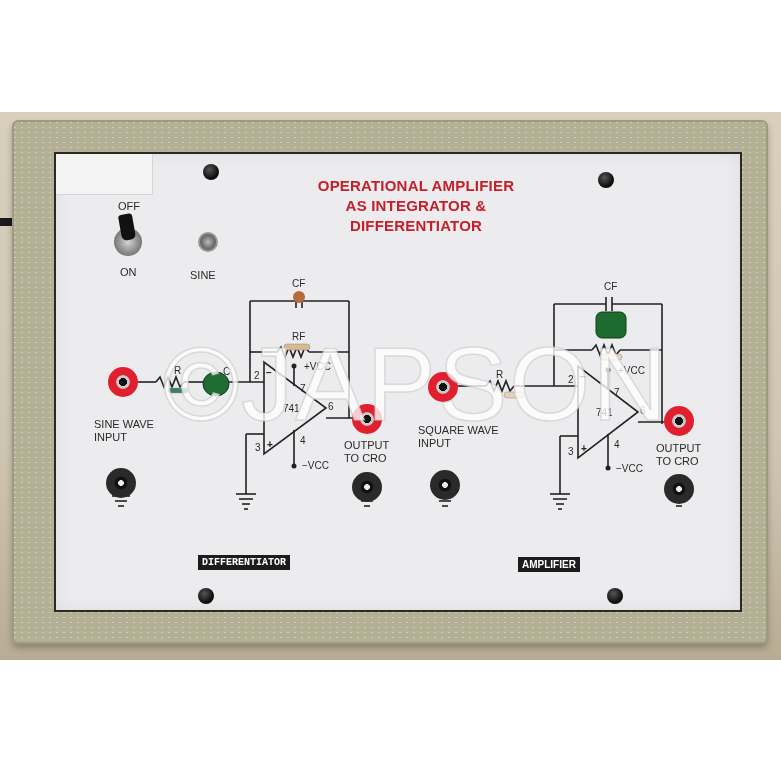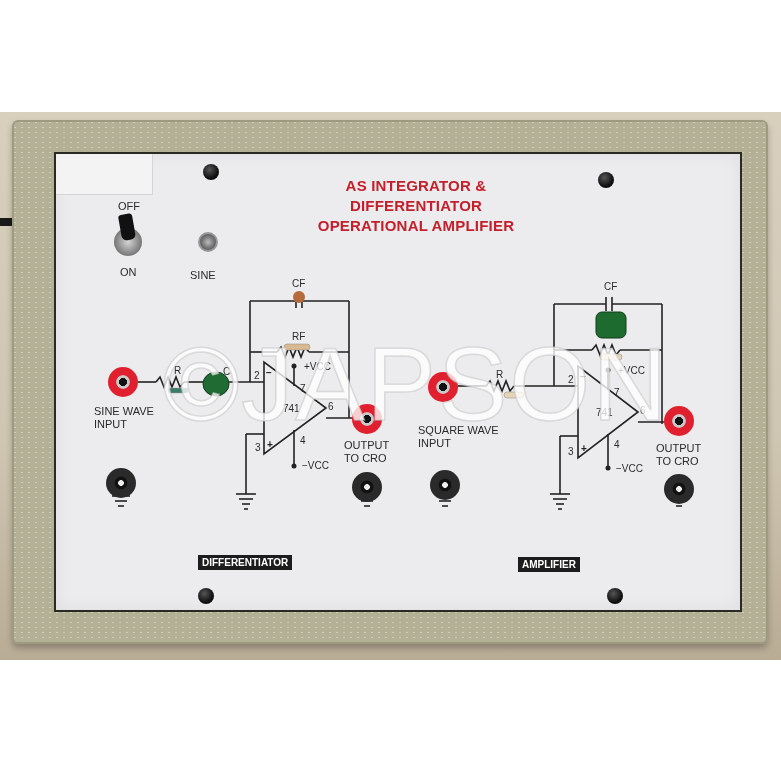--- a/index.html
+++ b/index.html
@@ -37,22 +37,22 @@
 
 <div class="panel">
   <div class="tape"></div>
 
   <div class="screw" style="left:147px; top:10px;"></div>
   <div class="screw" style="left:542px; top:18px;"></div>
   <div class="screw" style="left:142px; top:434px;"></div>
   <div class="screw" style="left:551px; top:434px;"></div>
 
   <div class="title">
+    <div>OPERATIONAL AMPLIFIER</div>
     <div>AS INTEGRATOR &amp; DIFFERENTIATOR</div>
-    <div>OPERATIONAL AMPLIFIER</div>
   </div>
 
   <div class="lbl" style="left:62px; top:46px;">OFF</div>
   <div class="switch-base" style="left:58px; top:74px;"></div>
   <div class="switch-lever" style="left:64px; top:60px;"></div>
   <div class="lbl" style="left:64px; top:112px;">ON</div>
 
   <div class="lamp" style="left:142px; top:78px;"></div>
   <div class="lbl" style="left:134px; top:115px;">SINE</div>
 
@@ -149,34 +149,34 @@
   <div class="lbl small" style="left:227px; top:248px;">741</div>
   <div class="lbl small" style="left:198px; top:215px;">2</div>
   <div class="lbl small" style="left:199px; top:287px;">3</div>
   <div class="lbl small" style="left:244px; top:280px;">4</div>
   <div class="lbl small" style="left:272px; top:246px;">6</div>
   <div class="lbl small" style="left:244px; top:228px;">7</div>
   <div class="lbl small" style="left:248px; top:206px;">+VCC</div>
   <div class="lbl small" style="left:246px; top:305px;">−VCC</div>
 
   <div class="jack red" style="left:52px; top:213px;"></div>
-  <div class="lbl" style="left:38px; top:251px;">
+  <div class="lbl" style="left:38px; top:264px;">
     <div>SINE WAVE</div>
     <div>INPUT</div>
   </div>
   <div class="jack black" style="left:50px; top:314px;"></div>
 
   <div class="jack red" style="left:296px; top:250px;"></div>
   <div class="lbl" style="left:288px; top:285px;">
     <div>OUTPUT</div>
     <div>TO CRO</div>
   </div>
   <div class="jack black" style="left:296px; top:318px;"></div>
 
-  <div class="tag" style="left:142px; top:401px;">DIFFERENTIATOR</div>
+  <div class="tag" style="left:142px; top:401px;font-family:Liberation Mono, monospace;">DIFFERENTIATOR</div>
 
   <div class="lbl small" style="left:440px; top:214px;">R</div>
   <div class="lbl small" style="left:548px; top:126px;">CF</div>
   <div class="lbl small" style="left:540px; top:252px;">741</div>
   <div class="lbl small" style="left:512px; top:219px;">2</div>
   <div class="lbl small" style="left:512px; top:291px;">3</div>
   <div class="lbl small" style="left:558px; top:284px;">4</div>
   <div class="lbl small" style="left:584px; top:250px;">6</div>
   <div class="lbl small" style="left:558px; top:232px;">7</div>
   <div class="lbl small" style="left:562px; top:210px;">+VCC</div>

